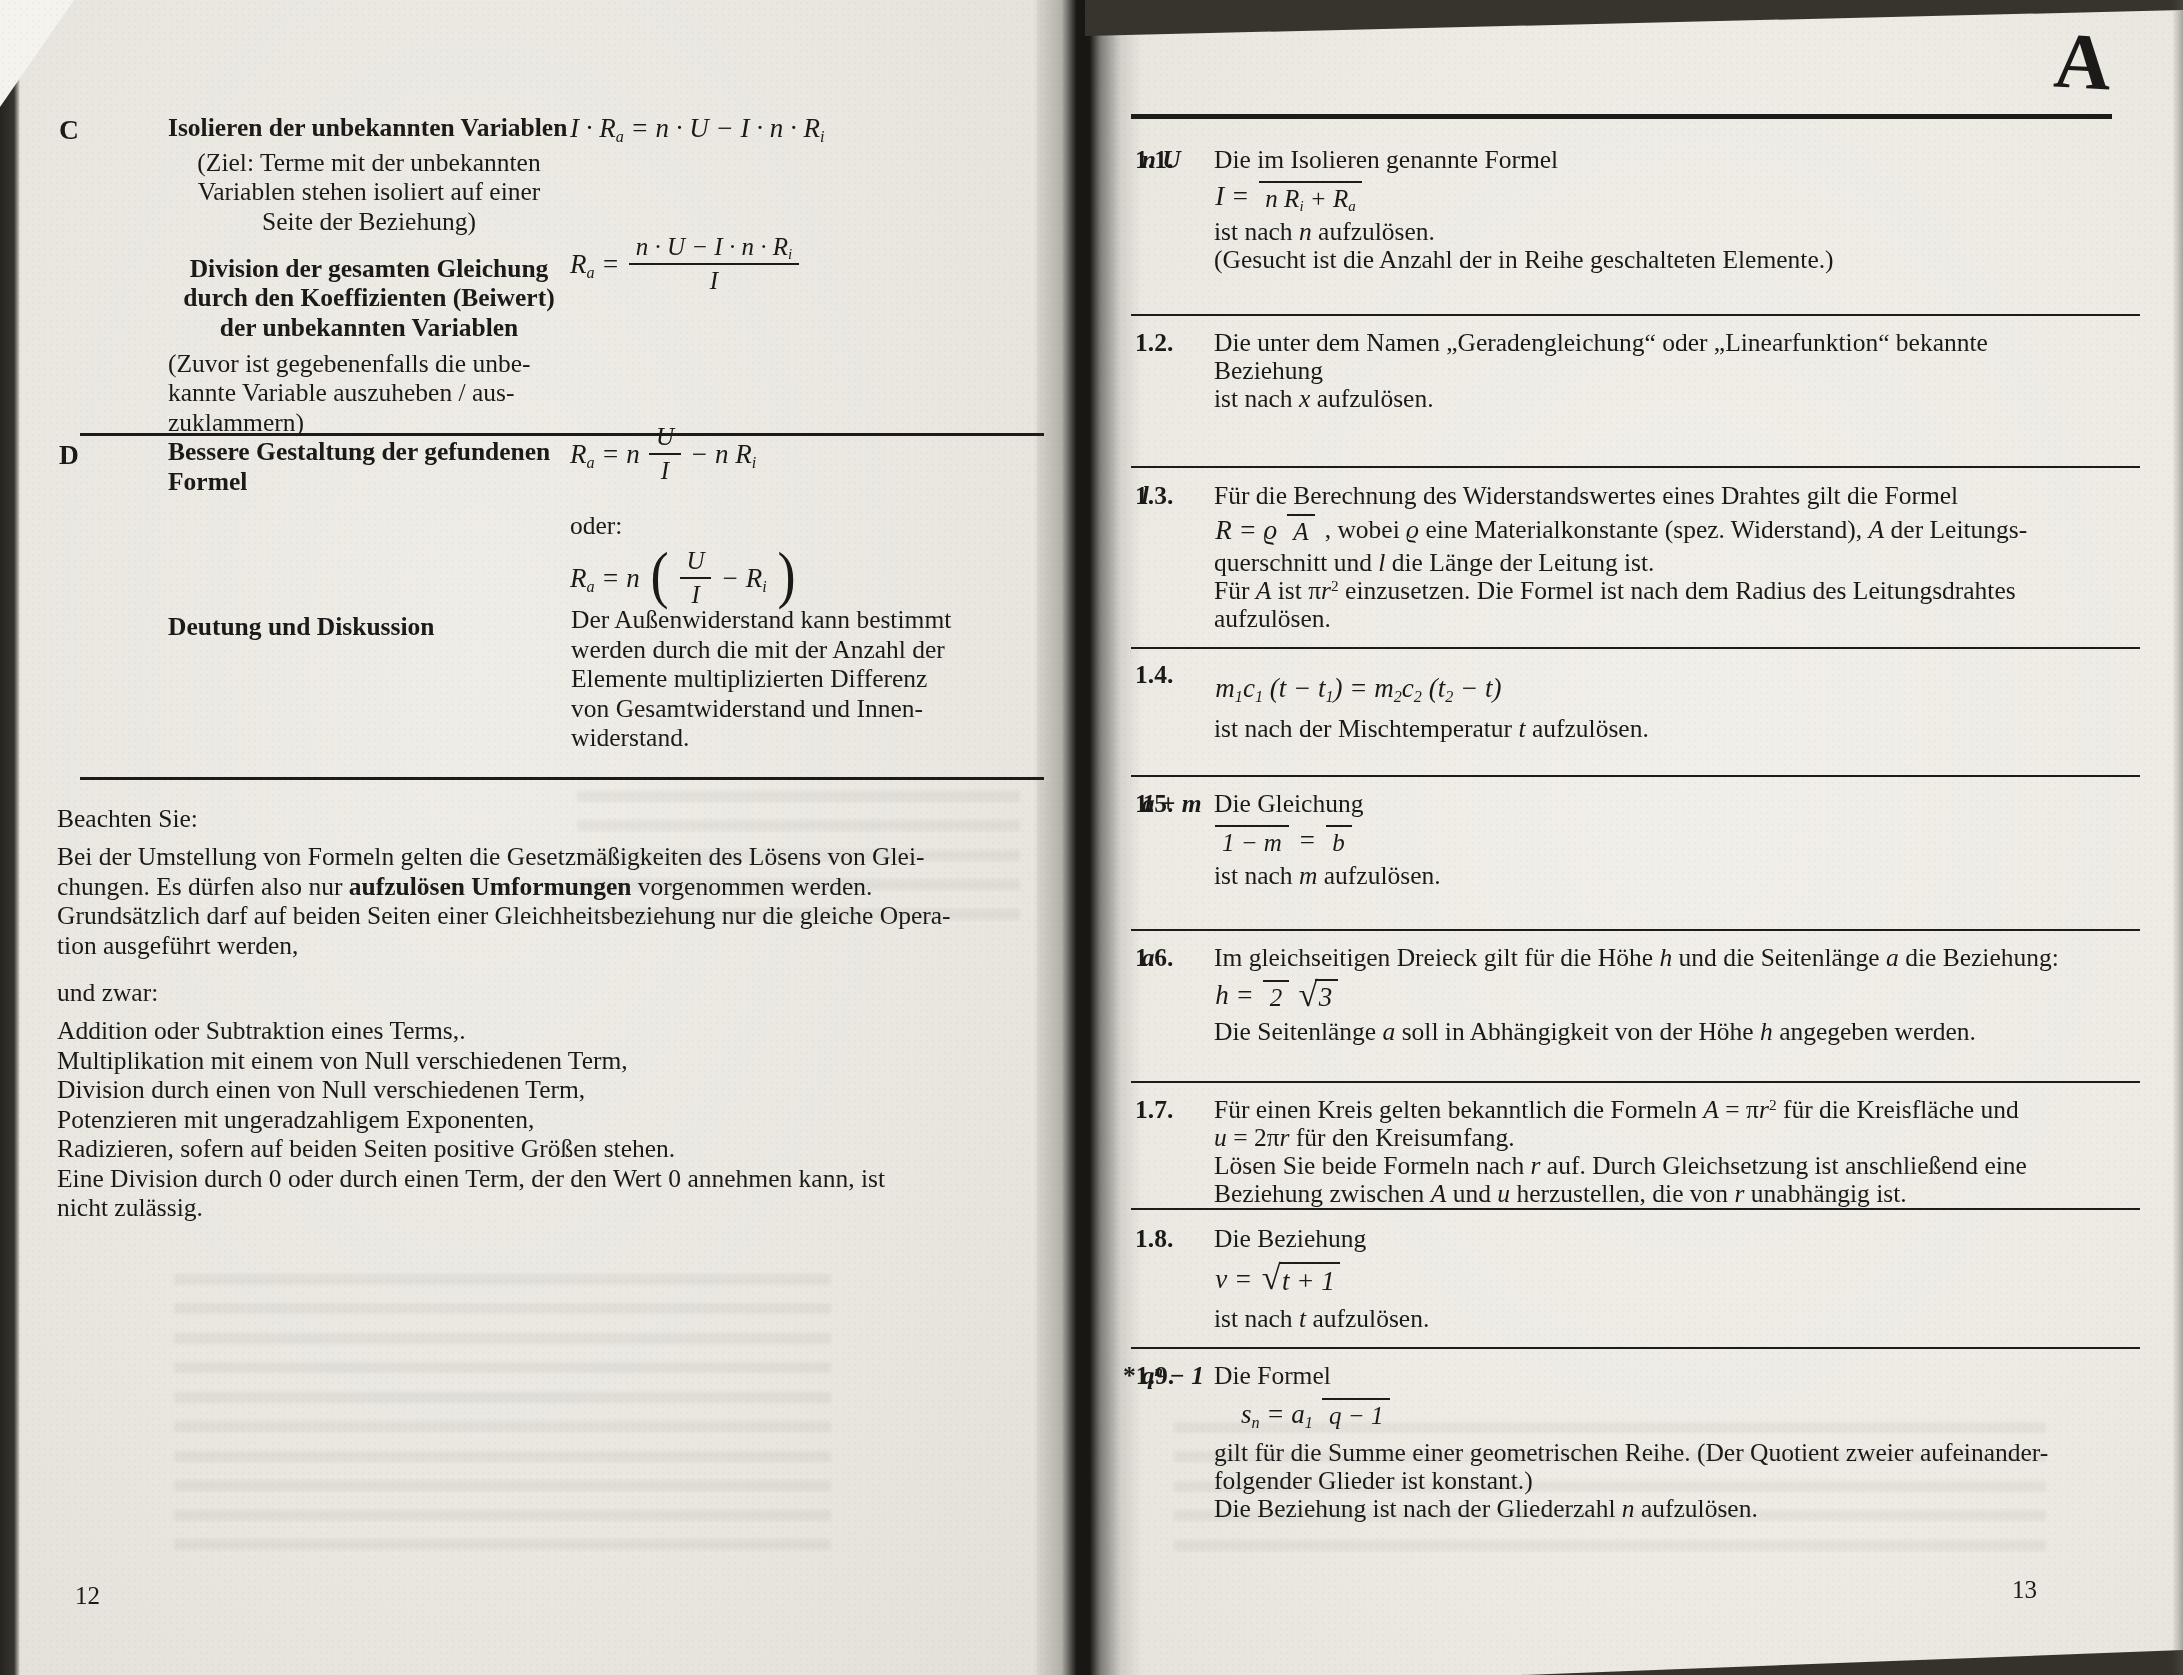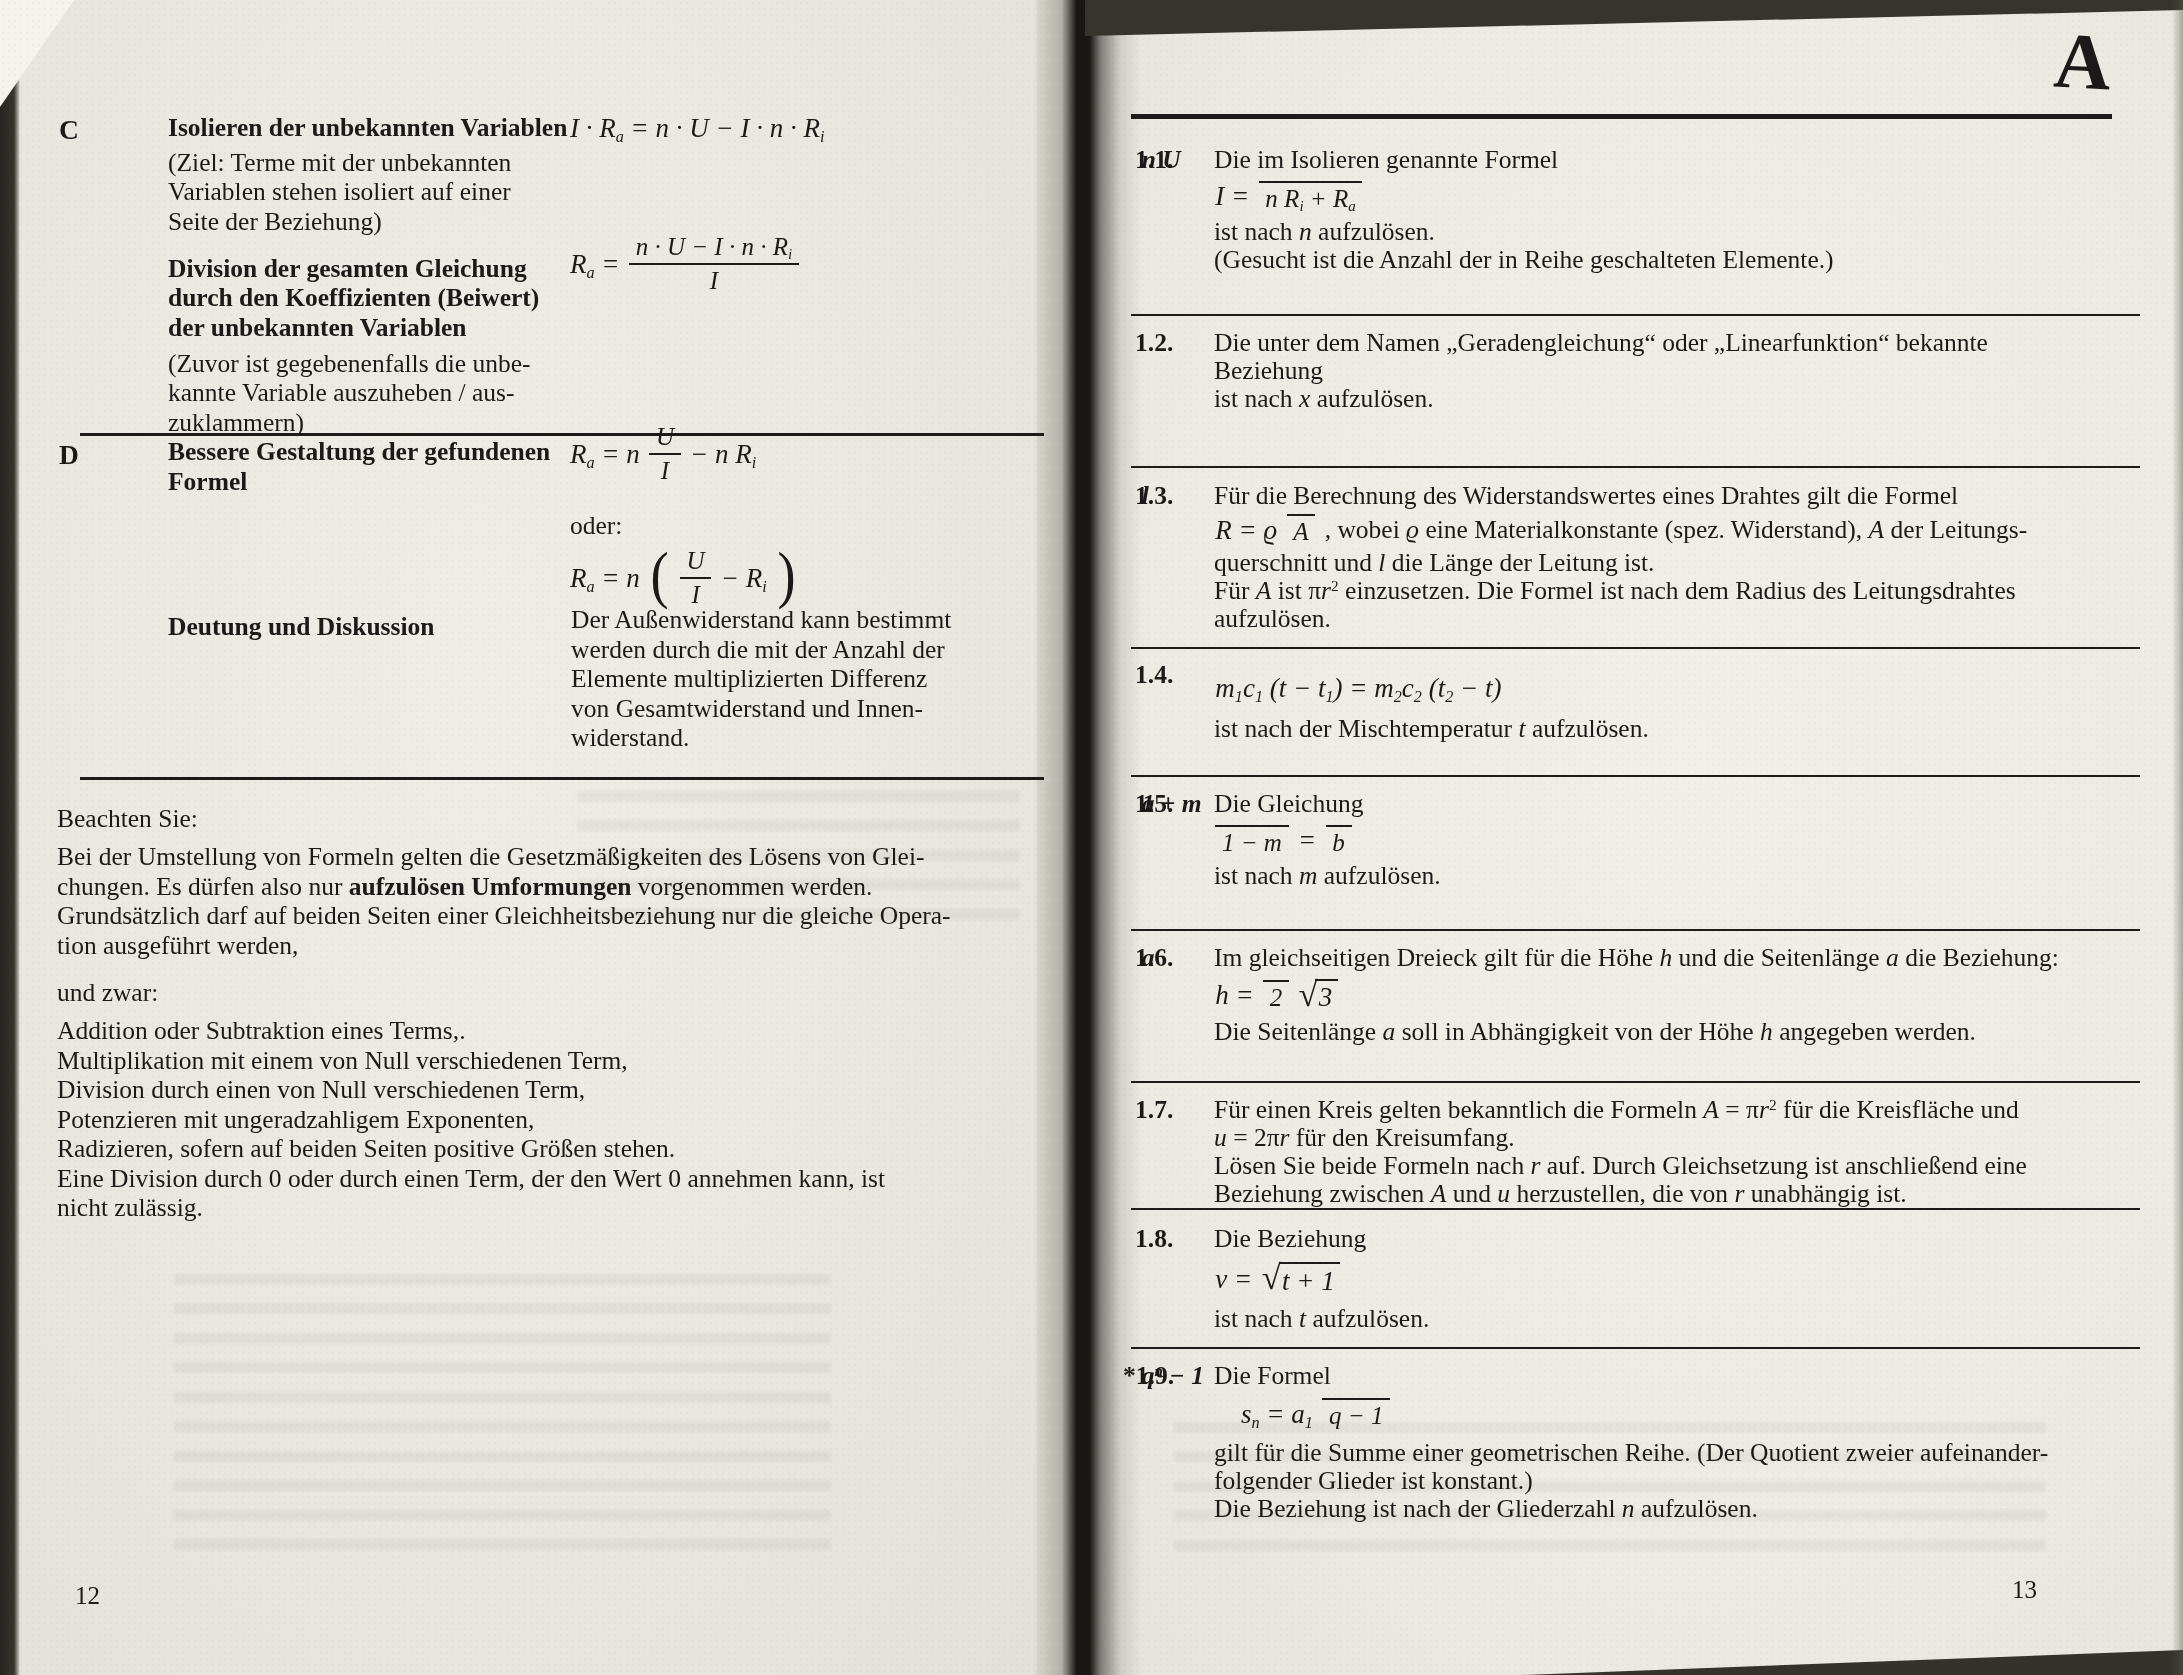--- a/index.html
+++ b/index.html
@@ -68,22 +68,22 @@
   <div class="page page-right"></div>
 
   <div class="ghost" style="left:174px;top:1274px;width:657px;height:288px;"></div>
   <div class="ghost" style="left:577px;top:791px;width:443px;height:134px;"></div>
   <div class="ghost" style="left:1174px;top:1422px;width:872px;height:134px;"></div>
 
   <div class="abs sec-label" style="left:59px;top:114px;">C</div>
 
   <div class="abs lp-text" style="left:168px;top:113px;width:402px;">
     <div class="bold">Isolieren der unbekannten Variablen</div>
-    <div style="margin-top:5.4px;">(Ziel: Terme mit der unbekannten<br>Variablen stehen isoliert auf einer<br>Seite der Beziehung)</div>
-    <div class="bold" style="margin-top:17.4px;">Division der gesamten Gleichung<br>durch den Koeffizienten (Beiwert)<br>der unbekannten Variablen</div>
+    <div style="margin-top:5.4px;text-align:center;">(Ziel: Terme mit der unbekannten<br>Variablen stehen isoliert auf einer<br>Seite der Beziehung)</div>
+    <div class="bold" style="margin-top:17.4px;text-align:center;">Division der gesamten Gleichung<br>durch den Koeffizienten (Beiwert)<br>der unbekannten Variablen</div>
     <div style="margin-top:6.7px;">(Zuvor ist gegebenenfalls die unbe-<br>kannte Variable auszuheben / aus-<br>zuklammern)</div>
   </div>
 
   <div class="abs math" style="left:570px;top:113px;">I · R<sub>a</sub> = n · U − I · n · R<sub>i</sub></div>
 
   <div class="abs math fr" style="left:570px;top:233px;">
     <span>R<sub>a</sub> =</span>
     <span class="frac">
       <span class="num">n · U − I · n · R<sub>i</sub></span>
       <span class="den">I</span>

